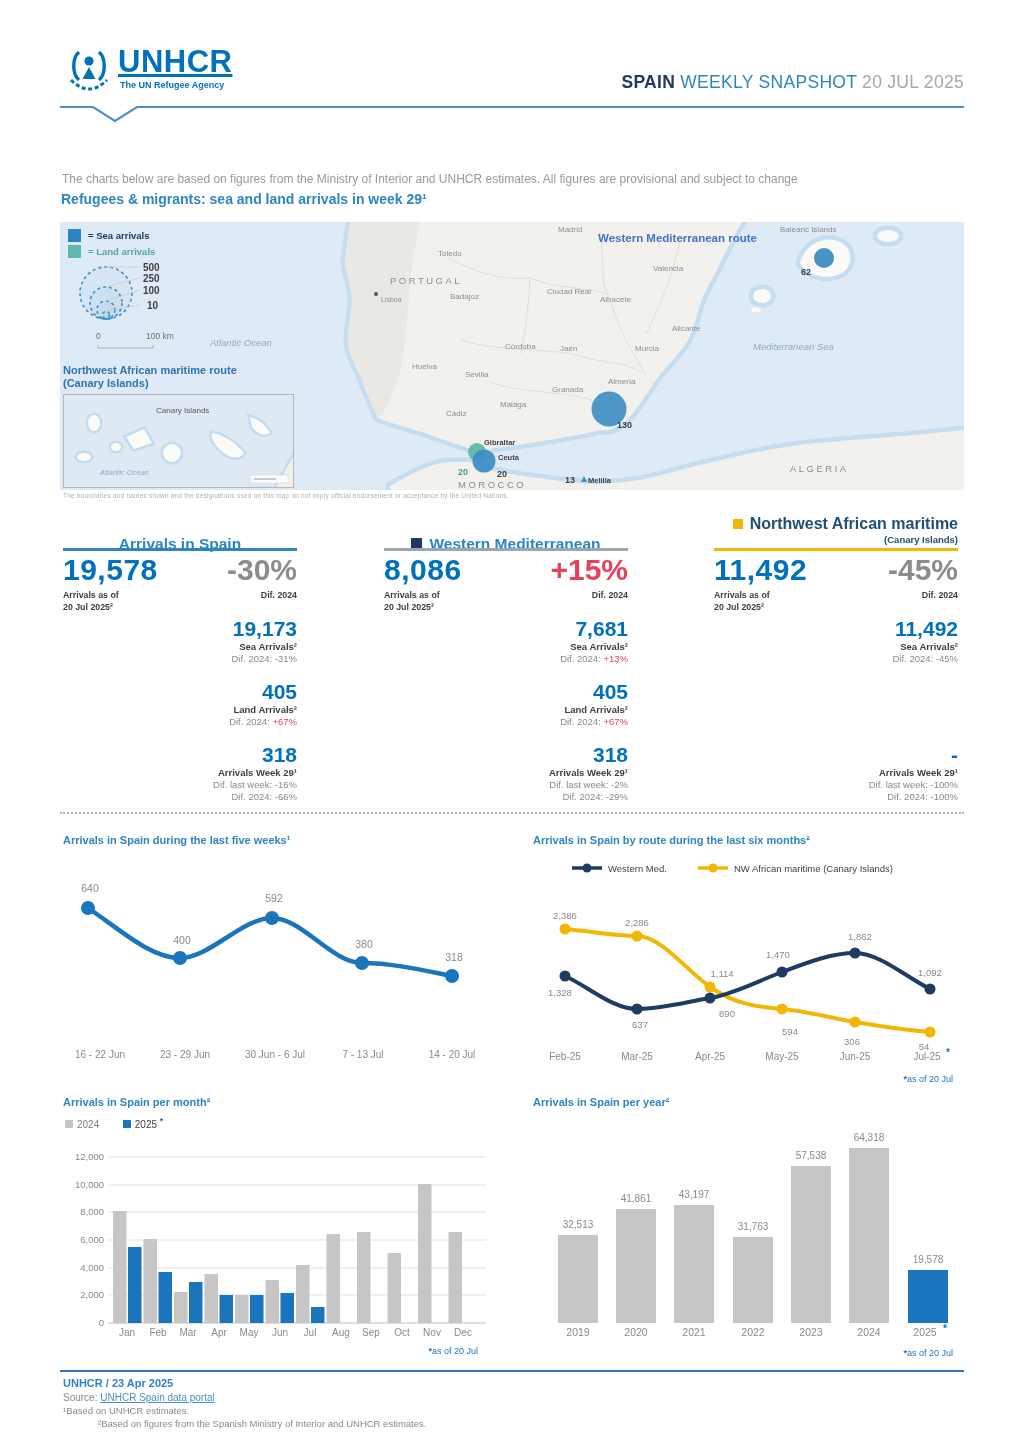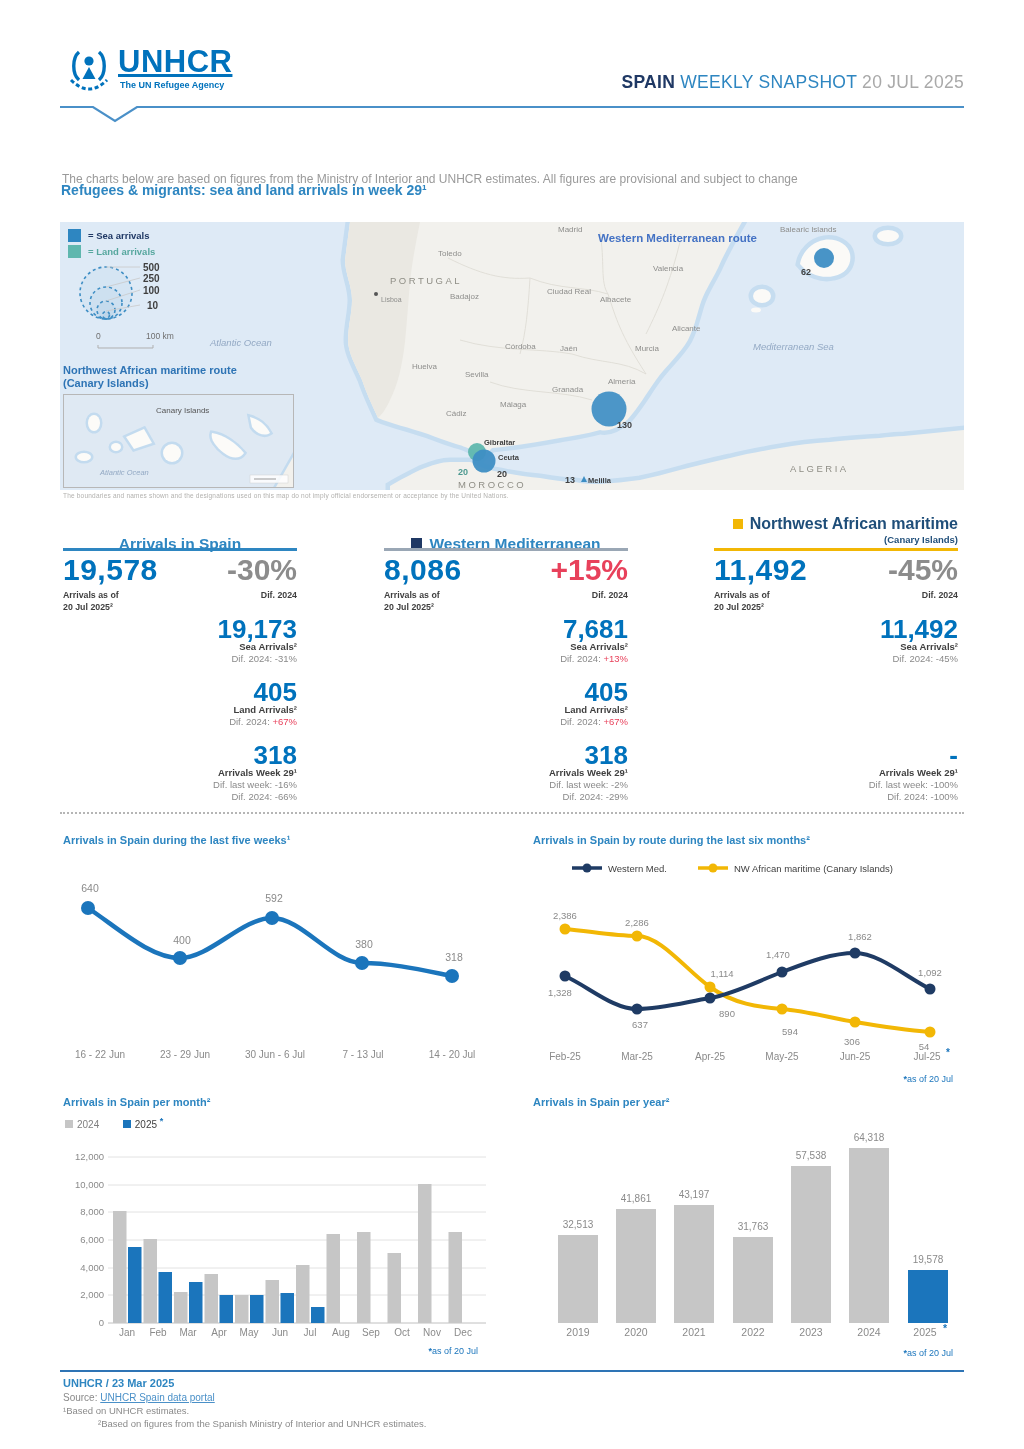--- a/index.html
+++ b/index.html
@@ -40,21 +40,21 @@
   .st-title{position:absolute;top:20px;left:0;right:0;text-align:center;font-size:15.5px;font-weight:bold;color:#2E86C1;white-space:nowrap;}
   .st-title3{position:absolute;top:0px;left:0;right:0;text-align:right;font-size:16px;font-weight:bold;color:#1F4E79;white-space:nowrap;}
   .st-sub3{position:absolute;top:19px;left:0;right:0;text-align:right;font-size:9.5px;font-weight:bold;color:#1F4E79;}
   .st-rule{position:absolute;left:0;right:0;height:2.5px;}
   .sq{display:inline-block;width:11px;height:11px;margin-right:7px;}
   .tot-val{position:absolute;left:0;top:38px;font-size:30px;font-weight:bold;color:#0072BC;letter-spacing:0.5px;}
   .tot-dif{position:absolute;right:0;top:38px;font-size:30px;font-weight:bold;color:#8C8C8C;}
   .tot-lbl{position:absolute;left:0;top:75px;font-size:8.8px;font-weight:bold;color:#3F3F3F;line-height:11.5px;}
   .tot-dlbl{position:absolute;right:0;top:75px;font-size:8.8px;font-weight:bold;color:#3F3F3F;text-align:right;}
   .sub-stack{position:absolute;left:0;right:0;top:103px;text-align:right;}
-  .sub-val{font-size:26px;font-weight:bold;color:#0072BC;line-height:22px;}
+  .sub-val{font-size:21px;font-weight:bold;color:#0072BC;line-height:22px;}
   .sub-lbl{font-size:9.5px;font-weight:bold;color:#3F3F3F;line-height:13px;}
   .sub-dif{font-size:9.5px;color:#8A8A8A;line-height:12px;}
   .blk{margin-bottom:16px;}
   .red{color:#E8415B;}
   .divider{position:absolute;left:60px;top:812px;width:904px;border-top:2px dotted #B5B5B5;}
   
   .ch-title{position:absolute;font-size:11px;font-weight:bold;color:#2E86C1;}
   .axisLbl{font-size:10px;fill:#8A8A8A;}
   .ptLbl{font-size:10.5px;fill:#8A8A8A;}
   .legTxt{font-size:9.5px;fill:#3F3F3F;}
@@ -89,21 +89,21 @@
     <span class="c">SPAIN</span>
     <span class="l">WEEKLY SNAPSHOT</span>
     <span class="d">20 JUL 2025</span>
   </div>
   <svg class="abs" style="left:60px;top:104px;" width="904" height="22">
     <path d="M0,3 L33,3 L55,17 L77,3 L904,3" fill="none" stroke="#4A90C8" stroke-width="2.2"></path>
   </svg>
 
   <div class="doc-sub">The charts below are based on figures from the Ministry of Interior and UNHCR estimates. All figures are provisional and subject to change</div>
 
-  <div class="sec-h" style="left:61px;top:182px;">Refugees &amp; migrants: sea and land arrivals in week 29¹</div>
+  <div class="sec-h" style="left:61px;top:191px;">Refugees &amp; migrants: sea and land arrivals in week 29¹</div>
 
   <div class="map-wrap">
     <svg width="904" height="268" viewBox="0 0 904 268">
       <rect x="0" y="0" width="904" height="268" fill="#DEEAF6"></rect>
 
       <g stroke="#C2DBF0" stroke-width="9" fill="none" opacity="0.85">
         <path d="M290,0 L682,0 C672,18 664,32 658,46 C650,62 644,70 640,83 C636,96 634,106 628,118 C620,132 606,144 596,158 C586,172 578,186 568,197 C558,206 548,210 540,208 C526,212 512,214 500,216 C478,220 452,224 432,226 L421,237 L414,229 C406,225 400,223 396,222 C386,219 376,215 368,212 C350,206 330,201 318,196 C312,183 306,170 302,158 C296,144 288,131 288,118 C288,104 292,91 292,78 C292,64 285,51 285,38 Z"></path>
         <path d="M330,268 L330,264 C340,258 352,252 360,248 C372,243 382,240 390,240 L410,240 C414,241 416,242 418,244 C426,247 432,249 440,250 C454,253 468,255 480,256 C492,258 504,260 515,260 C524,262 532,262 540,262 C553,261 566,260 580,258 C593,255 606,252 620,248 C636,244 652,240 670,236 C686,232 703,229 720,226 C736,223 753,221 770,220 C786,218 803,217 820,216 C828,215 836,214 844,214 L904,208 L904,268 Z"></path>
         <path d="M740,42 C742,30 752,20 764,18 C776,16 788,22 790,32 C792,42 786,52 774,54 C762,57 748,52 740,42 Z"></path>
         <ellipse cx="828" cy="14" rx="11" ry="6"></ellipse>
@@ -514,20 +514,20 @@
       <text x="223" y="208">2022</text>
       <text x="281" y="208">2023</text>
       <text x="339" y="208">2024</text>
       <text x="395" y="208">2025</text>
       <text x="415" y="204" fill="#1B75BC" font-weight="bold">*</text>
     </g>
     <text x="423" y="228" class="fnTxt" text-anchor="end"><tspan font-weight="bold">*</tspan><tspan>as of 20 Jul</tspan></text>
   </svg>
 
   <div class="foot-rule"></div>
-  <div class="foot-org">UNHCR / 23 Mar 2025</div>
+  <div class="foot-org">UNHCR / 23 Apr 2025</div>
   <div class="foot-src">
     <span>Source: </span><a>UNHCR Spain data portal</a>
   </div>
   <div class="foot-note" style="top:1405px;">¹Based on UNHCR estimates.</div>
   <div class="foot-note" style="top:1418px;margin-left:35px;">²Based on figures from the Spanish Ministry of Interior and UNHCR estimates.</div>
 
 </div>
 
 </body></html>

